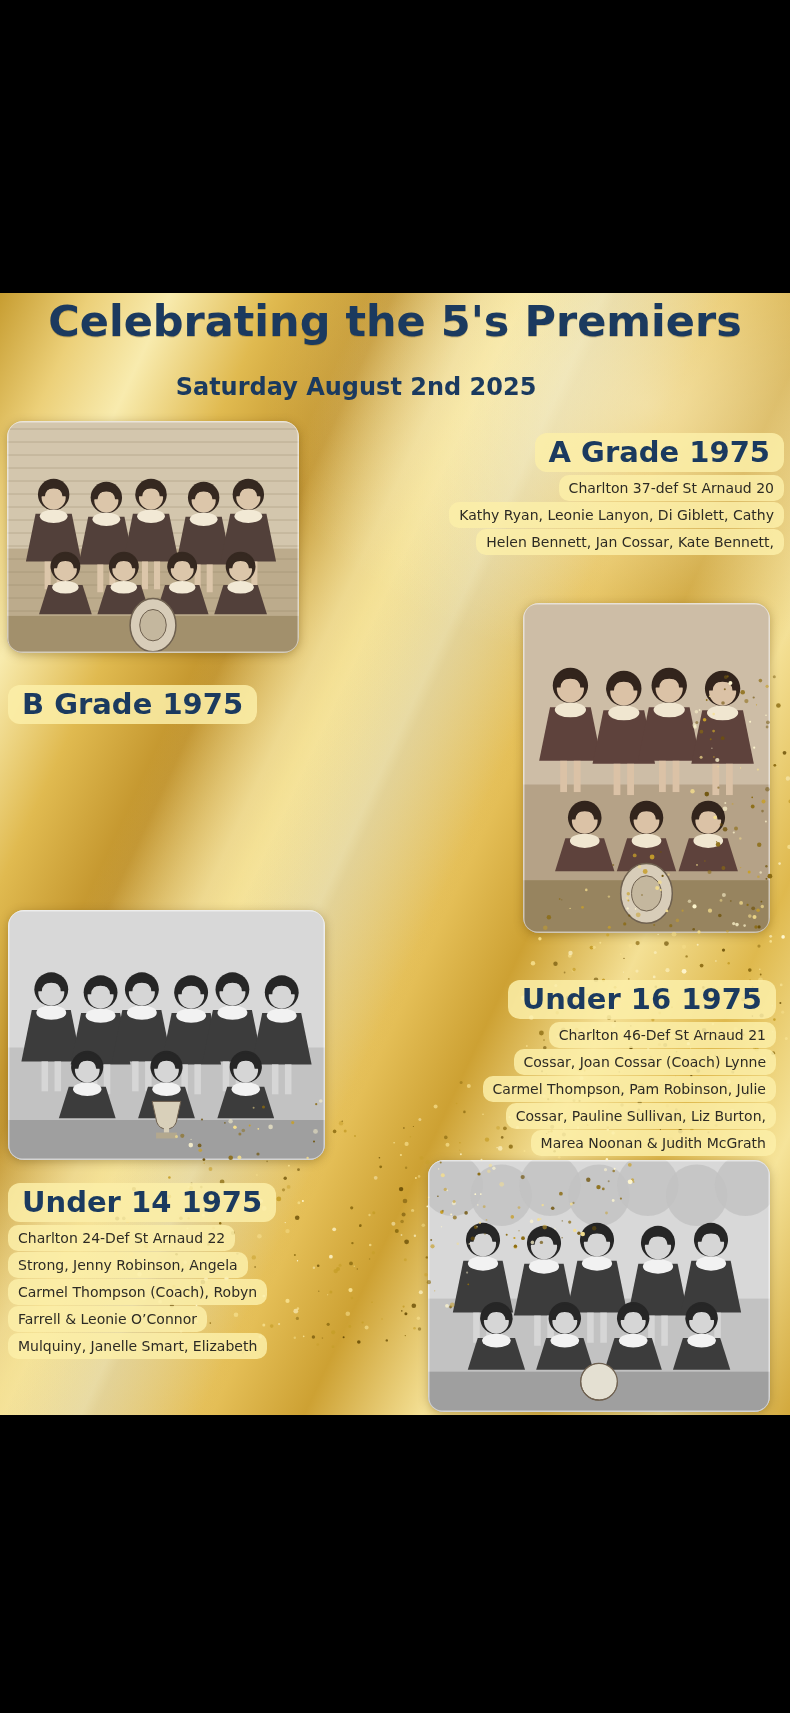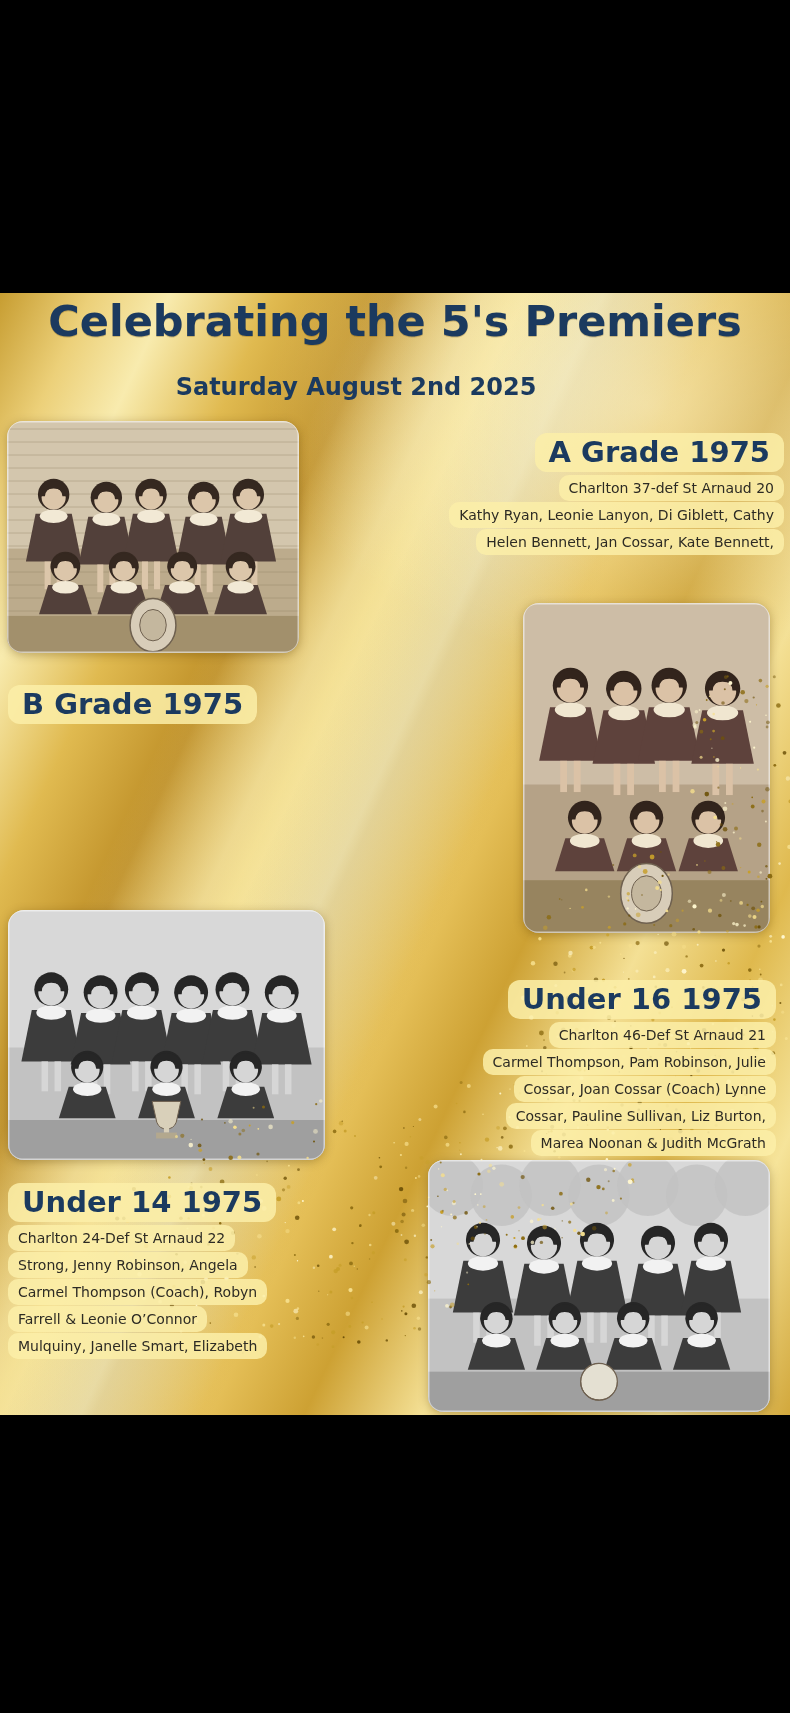--- a/index.html
+++ b/index.html
@@ -1026,22 +1026,22 @@
   </div>
 
   <div class="section left" id="sec-b">
     <div><span class="hl-h">B Grade 1975</span></div>
   </div>
 
   <div class="section right" id="sec-u16">
     <div><span class="hl-h">Under 16 1975</span></div>
     <div class="lines">
         <div><span class="hl">Charlton 46-Def St Arnaud 21</span></div>
+        <div><span class="hl">Cossar, Joan Cossar (Coach) Lynne</span></div>
         <div><span class="hl">Carmel Thompson, Pam Robinson, Julie</span></div>
-        <div><span class="hl">Cossar, Joan Cossar (Coach) Lynne</span></div>
         <div><span class="hl">Cossar, Pauline Sullivan, Liz Burton,</span></div>
         <div><span class="hl">Marea Noonan &amp; Judith McGrath</span></div>
       </div>
   </div>
 
   <div class="section left" id="sec-u14">
     <div><span class="hl-h">Under 14 1975</span></div>
     <div class="lines">
         <div><span class="hl">Charlton 24-Def St Arnaud 22</span></div>
         <div><span class="hl">Strong, Jenny Robinson, Angela</span></div>

